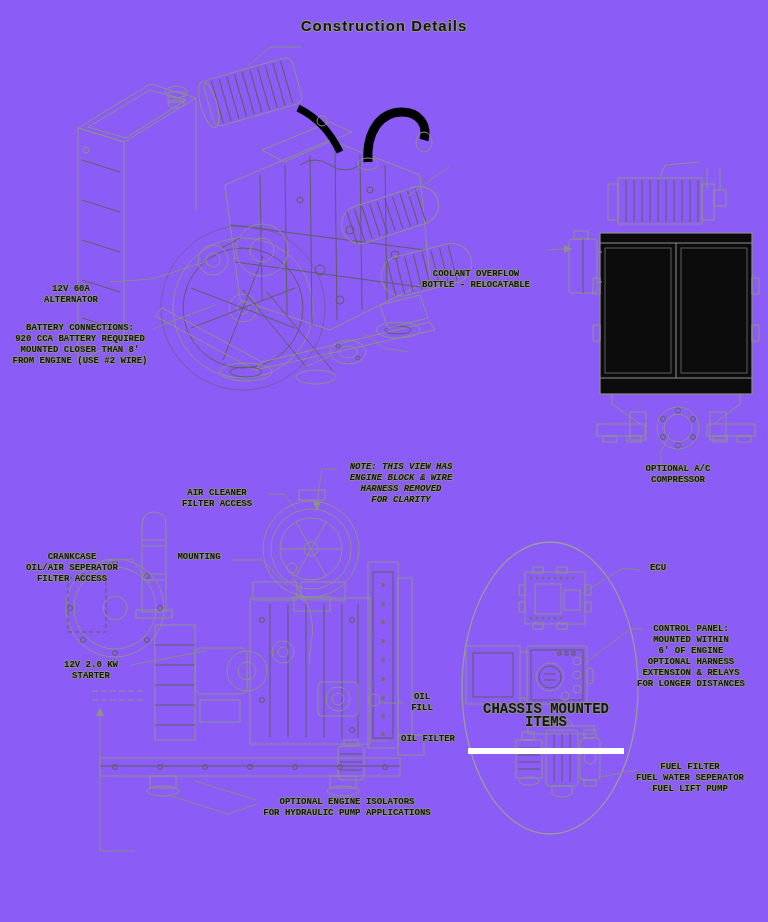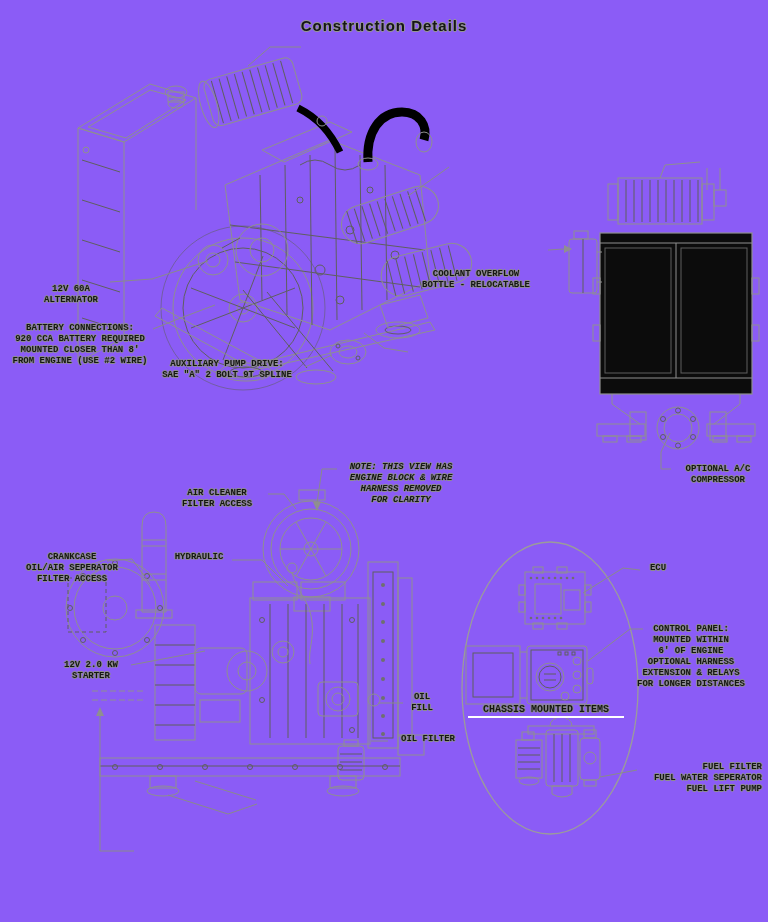--- a/index.html
+++ b/index.html
@@ -4,21 +4,21 @@
 <style>
   html,body{margin:0;padding:0;background:#000;}
   .stage{position:relative;width:768px;height:922px;background:#8b5cf6;overflow:hidden;
          font-family:"Liberation Mono","DejaVu Sans Mono",monospace;}
   .lbl{position:absolute;font:bold 9px/11px "Liberation Mono","DejaVu Sans Mono",monospace;
        color:#151515;text-align:center;white-space:pre-line;
        text-shadow:1px 0 #8d8d8d,-1px 0 #8d8d8d,0 1px #8d8d8d,0 -1px #8d8d8d;}
   .title{position:absolute;left:0;top:17px;width:768px;text-align:center;
        font:bold 15px/17px "Liberation Sans","DejaVu Sans",sans-serif;color:#151515;
        text-shadow:1px 0 #969696,-1px 0 #969696,0 1px #969696,0 -1px #969696;letter-spacing:1px;}
-  .heading{font-size:10px;line-height:13px;border-bottom:2px solid #ffffff;padding-bottom:0;}
+  .heading{font-size:14px;line-height:13px;border-bottom:6px solid #ffffff;padding-bottom:19px;}
   svg{position:absolute;left:0;top:0;}
   .s{stroke:#8f8f8f;fill:none;stroke-width:1;}
   .s2{stroke:#9b9b9b;fill:none;stroke-width:1.3;}
   .sd{stroke:#5f5f5f;fill:none;stroke-width:1;}
   .ld{stroke:#8a8a8a;fill:none;stroke-width:1;}
   .ar{fill:#8f8f8f;stroke:none;}
   .pf{fill:#0c0c0c;stroke:#8f8f8f;stroke-width:1.2;}
   .dt{fill:#6f6f6f;stroke:none;}
 </style>
 </head>
@@ -427,44 +427,44 @@
 <div class="title">Construction Details</div>
 
 <div class="lbl" style="left:404px;top:241px;width:144px;margin-top:28px;">COOLANT OVERFLOW
 BOTTLE - RELOCATABLE</div>
 <div class="lbl" style="left:34px;top:276px;width:74px;margin-top:8px;">12V 60A
 ALTERNATOR</div>
 <div class="lbl" style="left:6px;top:323px;width:148px;">BATTERY CONNECTIONS:
 920 CCA BATTERY REQUIRED
 MOUNTED CLOSER THAN 8'
 FROM ENGINE (USE #2 WIRE)</div>
-<div class="lbl" style="left:153px;top:359px;width:148px;">AUXILIARY PUMP DRIVE:
-SAE "A" 2 BOLT 9T SPLINE</div>
-<div class="lbl" style="left:671px;top:464px;width:94px;">OPTIONAL A/C
+<div class="lbl" style="left:631px;top:464px;width:94px;">OPTIONAL A/C
 COMPRESSOR</div>
 <div class="lbl" style="left:334px;top:462px;width:134px;font-style:italic;">NOTE: THIS VIEW HAS
 ENGINE BLOCK &amp; WIRE
 HARNESS REMOVED
 FOR CLARITY</div>
 <div class="lbl" style="left:168px;top:488px;width:98px;">AIR CLEANER
 FILTER ACCESS</div>
 <div class="lbl" style="left:10px;top:552px;width:124px;">CRANKCASE
 OIL/AIR SEPERATOR
 FILTER ACCESS</div>
-<div class="lbl" style="left:168px;top:552px;width:62px;">HYDRAULIC</div>
+<div class="lbl" style="left:168px;top:552px;width:62px;">MOUNTING</div>
 <div class="lbl" style="left:53px;top:660px;width:76px;">12V 2.0 KW
 STARTER</div>
 <div class="lbl" style="left:403px;top:692px;width:38px;">OIL
 FILL</div>
 <div class="lbl" style="left:389px;top:734px;width:78px;">OIL FILTER</div>
 <div class="lbl heading" style="left:468px;top:703px;width:156px;">CHASSIS MOUNTED ITEMS</div>
 <div class="lbl" style="left:641px;top:563px;width:34px;text-align:center;">ECU</div>
 <div class="lbl" style="left:631px;top:624px;width:120px;">CONTROL PANEL:
 MOUNTED WITHIN
 6' OF ENGINE
 OPTIONAL HARNESS
 EXTENSION &amp; RELAYS
 FOR LONGER DISTANCES</div>
-<div class="lbl" style="left:618px;top:762px;width:144px;text-align:right;">FUEL FILTER
+<div class="lbl" style="left:618px;top:762px;width:144px;">FUEL FILTER
 FUEL WATER SEPERATOR
 FUEL LIFT PUMP</div>
+<div class="lbl" style="left:236px;top:797px;width:222px;">OPTIONAL ENGINE ISOLATORS
+FOR HYDRAULIC PUMP APPLICATIONS</div>
 
 </div>
 
 </body></html>

